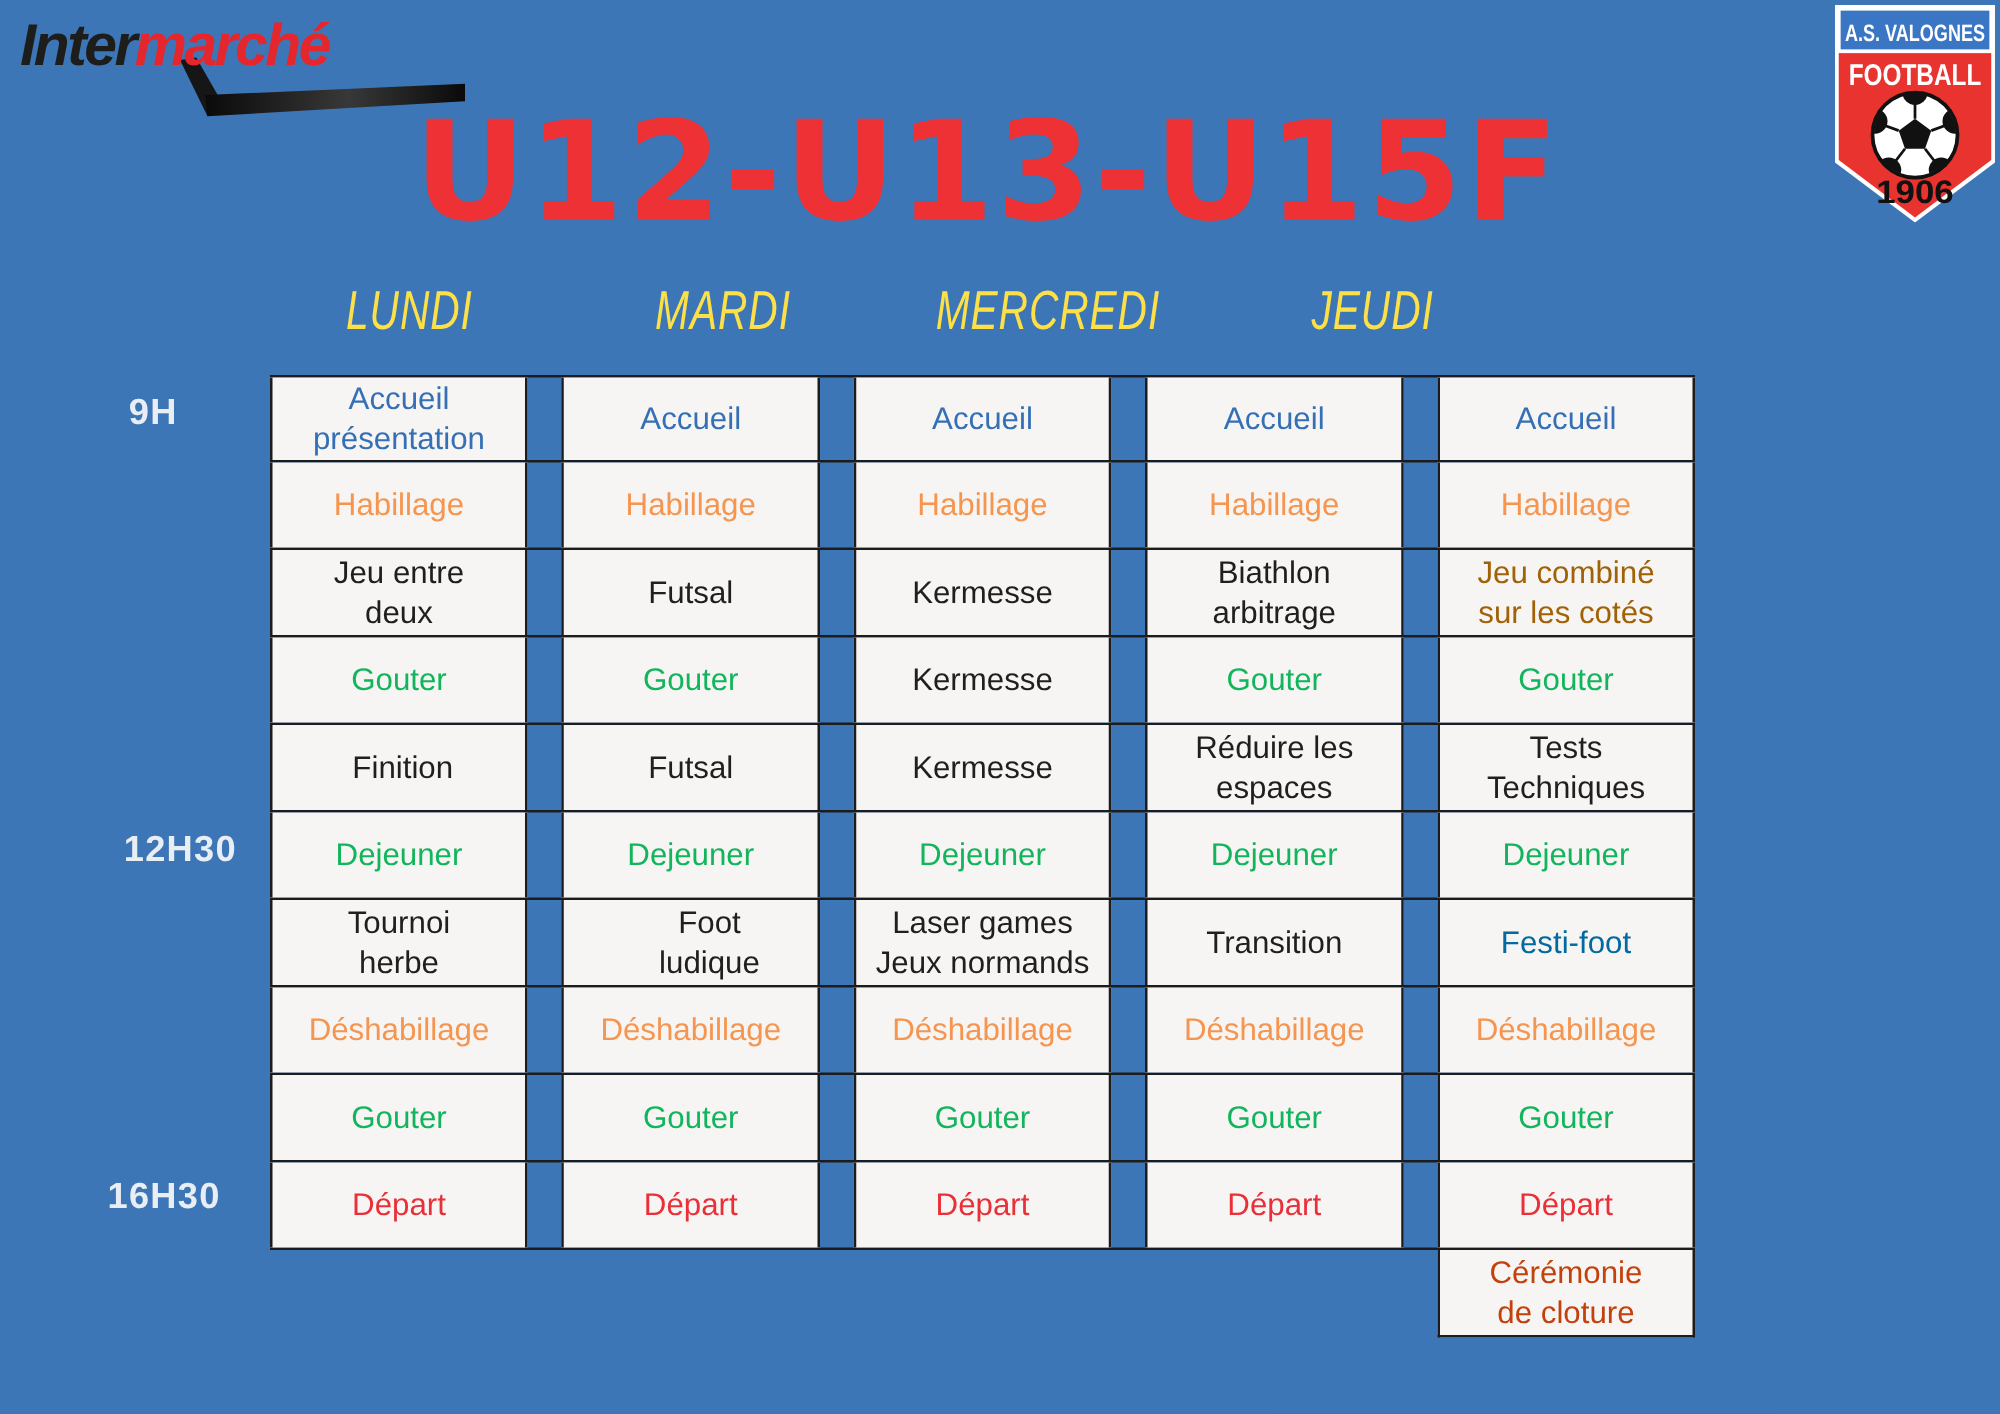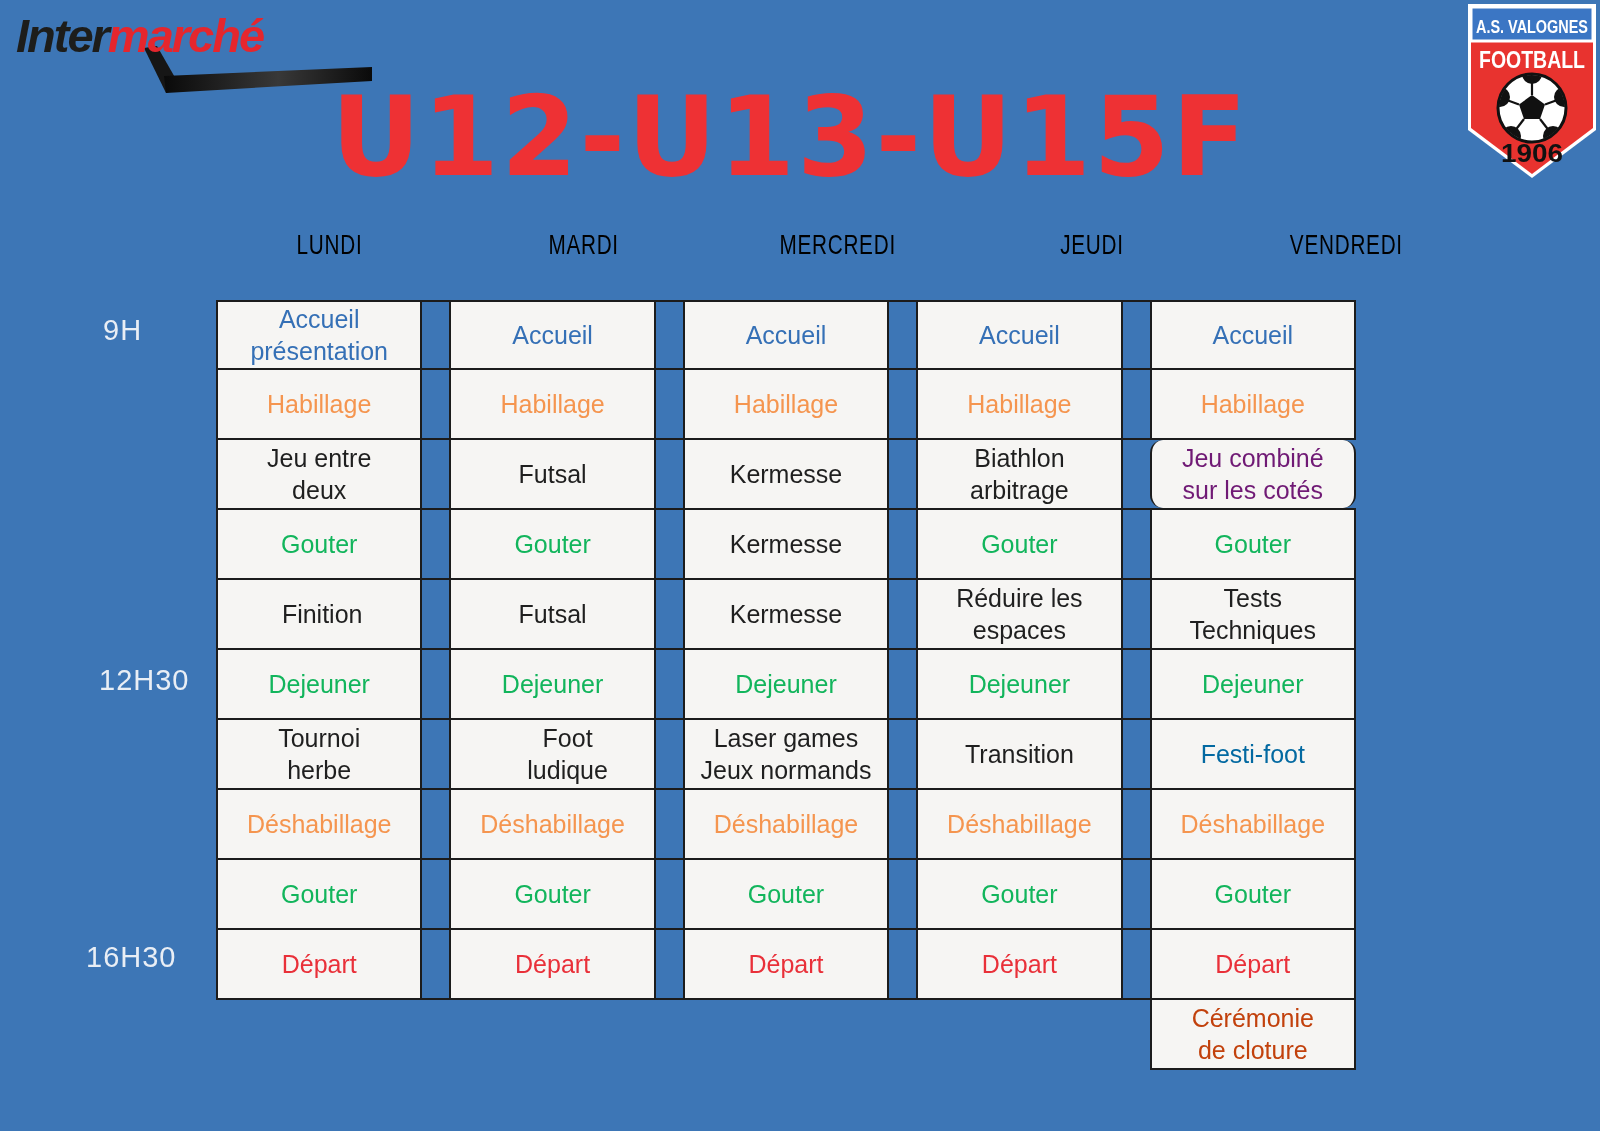--- a/index.html
+++ b/index.html
@@ -33,26 +33,26 @@
   
   .badge{position:absolute;left:1468px;top:4px;width:128px;height:174px;}
 
   
   .day-header-row{
     position:absolute;left:216px;top:224px;width:1244px;height:42px;
     display:grid;grid-template-columns:repeat(5,1fr);column-gap:27px;
   }
   .day-header{
     display:flex;align-items:center;justify-content:center;
-    color:#000000;font-size:28px;font-weight:400;
+    color:#fde047;font-size:44px;font-weight:400;font-style:italic;
   }
   .day-header span{display:inline-block;transform:scaleX(0.74);letter-spacing:1px;}
 
   
-  .time-label{position:absolute;color:#e9eef5;font-size:29px;letter-spacing:1px;}
+  .time-label{position:absolute;color:#e9eef5;font-size:29px;letter-spacing:1px;font-weight:bold;}
   .time-0{left:103px;top:314px;}
   .time-1{left:99px;top:664px;}
   .time-2{left:86px;top:941px;}
 
   
   .table{position:absolute;left:216px;top:300px;width:1140px;}
   .row{
     display:grid;grid-template-columns:repeat(5,1fr);column-gap:27px;
     height:70px;border-bottom:2px solid #1c1c1c;box-sizing:border-box;
   }
@@ -129,23 +129,20 @@
     </div>
   <div class="day-header">
       <span>MARDI</span>
     </div>
   <div class="day-header">
       <span>MERCREDI</span>
     </div>
   <div class="day-header">
       <span>JEUDI</span>
     </div>
-  <div class="day-header">
-      <span>VENDREDI</span>
-    </div>
 </div>
 
 <div class="time-label time-0">9H</div>
 <div class="time-label time-1">12H30</div>
 <div class="time-label time-2">16H30</div>
 
 <div class="table">
 
   <div class="row first">
     <div class="cell" style="color: rgb(53, 112, 182);">Accueil
@@ -164,21 +161,21 @@
     <div class="cell" style="color: rgb(245, 149, 79);">Habillage</div>
   </div>
 
   <div class="row">
     <div class="cell" style="color: rgb(31, 31, 31);">Jeu entre
 deux</div>
     <div class="cell" style="color: rgb(31, 31, 31);">Futsal</div>
     <div class="cell" style="color: rgb(31, 31, 31);">Kermesse</div>
     <div class="cell" style="color: rgb(31, 31, 31);">Biathlon
 arbitrage</div>
-    <div class="cell" style="color: #701a75; border-radius: 13px;">Jeu combiné
+    <div class="cell" style="color: #a16207;">Jeu combiné
 sur les cotés</div>
   </div>
 
   <div class="row">
     <div class="cell" style="color: rgb(18, 181, 92);">Gouter</div>
     <div class="cell" style="color: rgb(18, 181, 92);">Gouter</div>
     <div class="cell" style="color: rgb(31, 31, 31);">Kermesse</div>
     <div class="cell" style="color: rgb(18, 181, 92);">Gouter</div>
     <div class="cell" style="color: rgb(18, 181, 92);">Gouter</div>
   </div>

